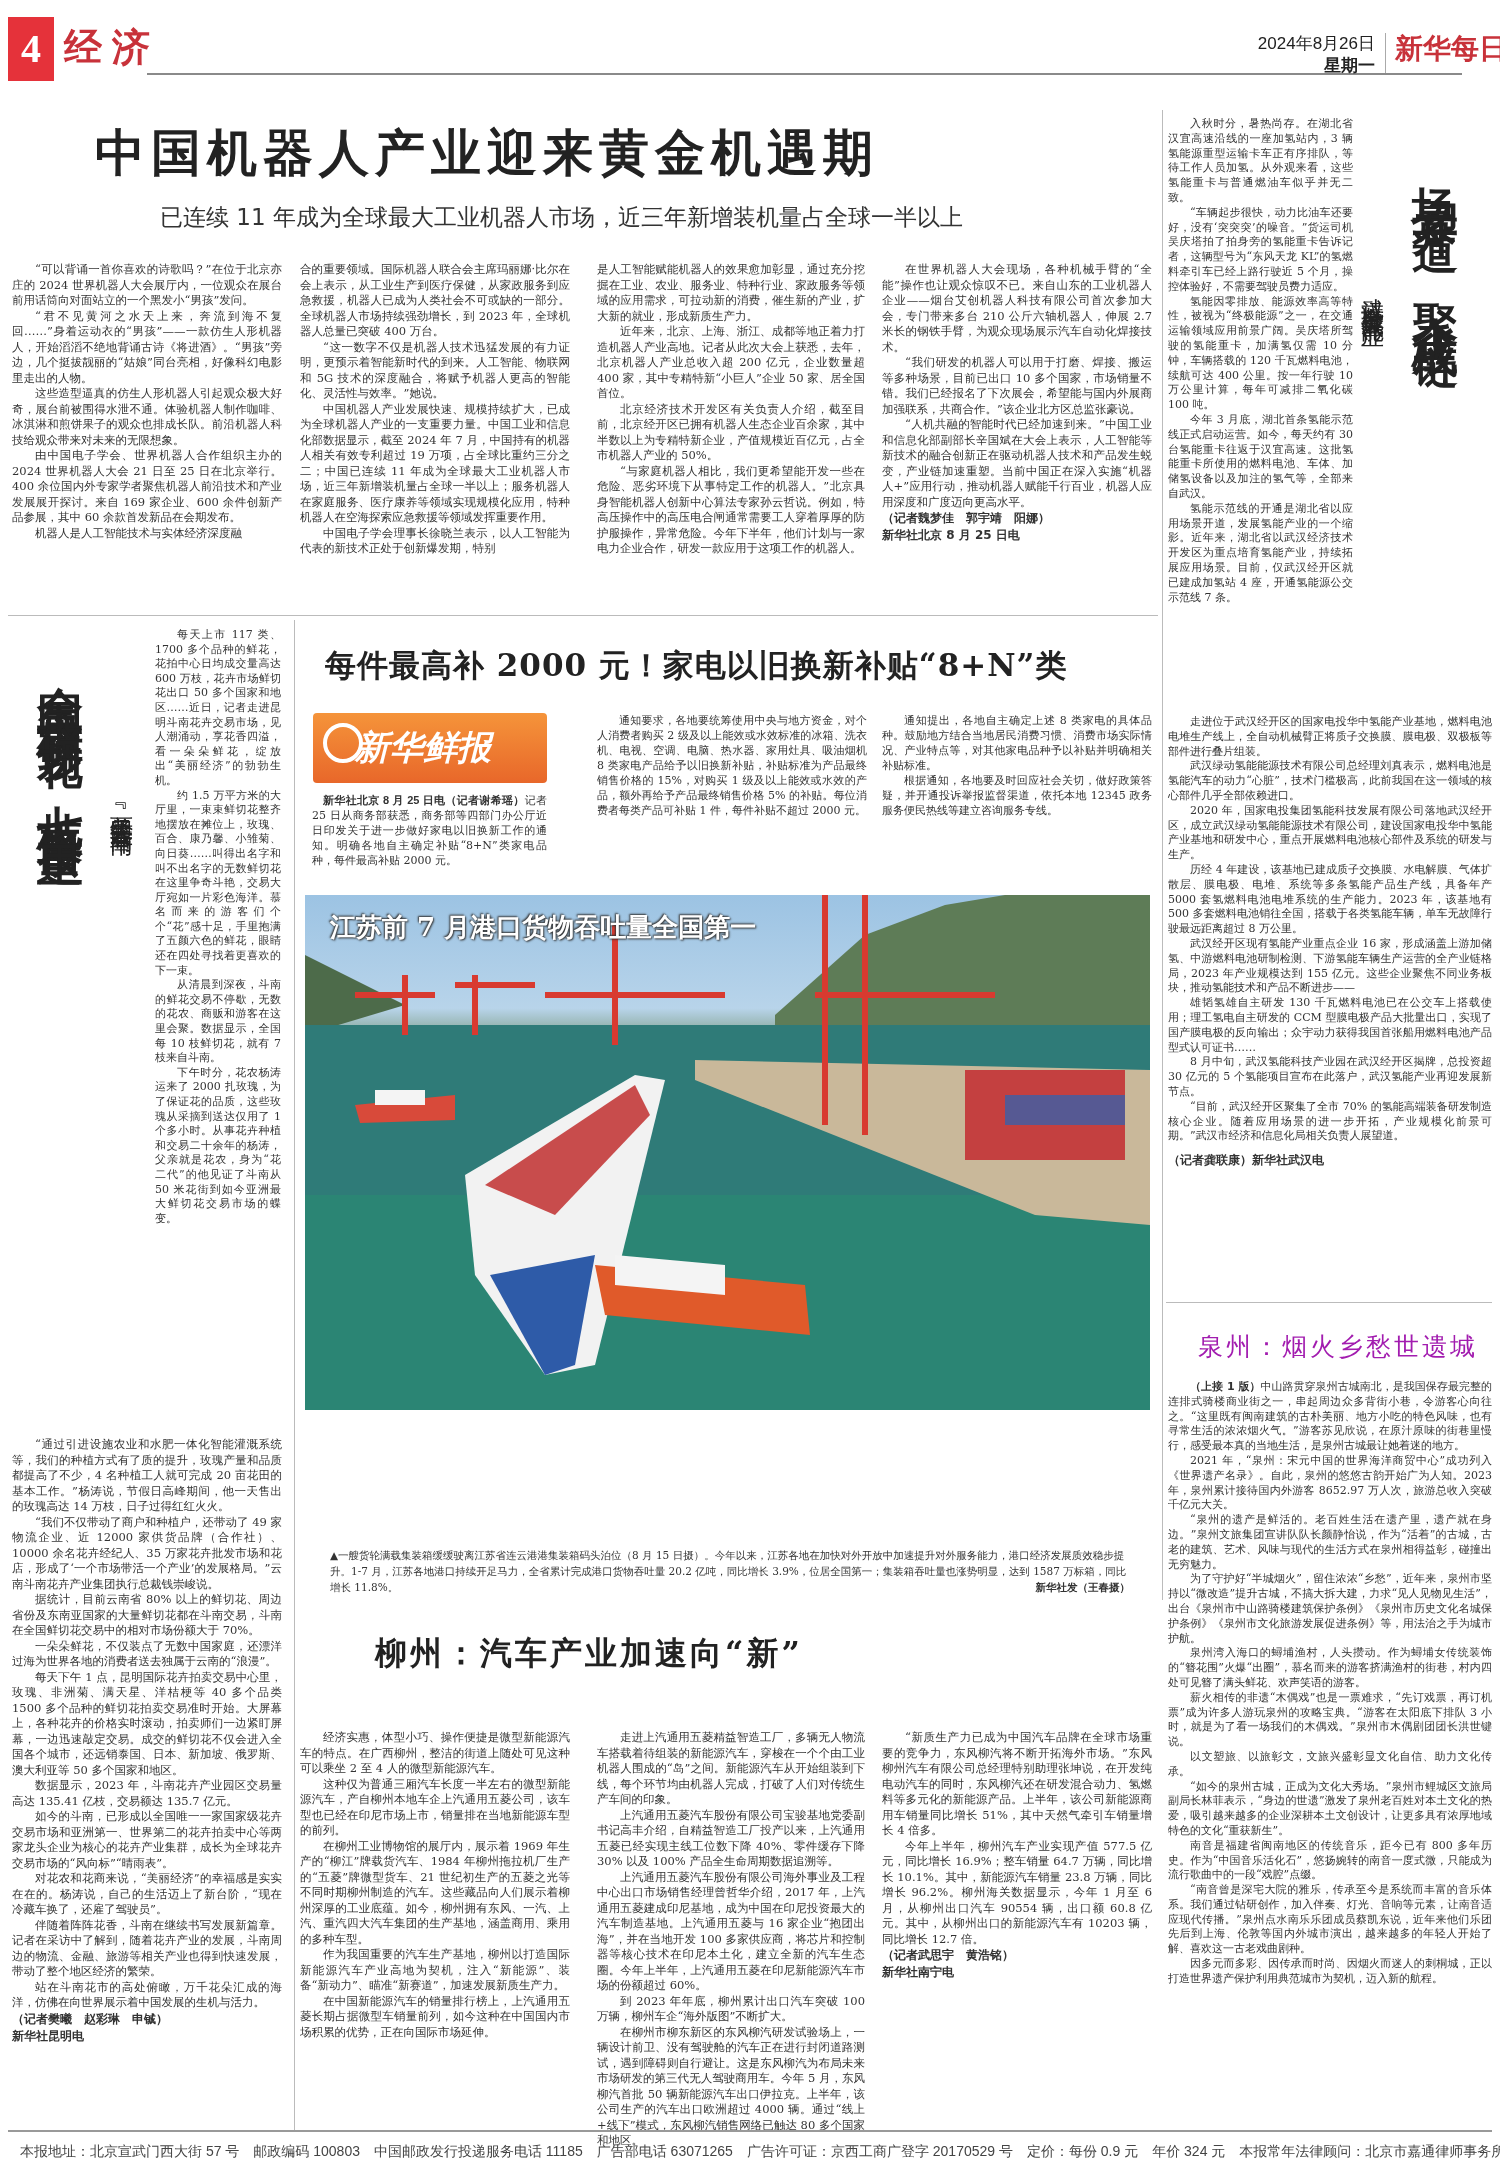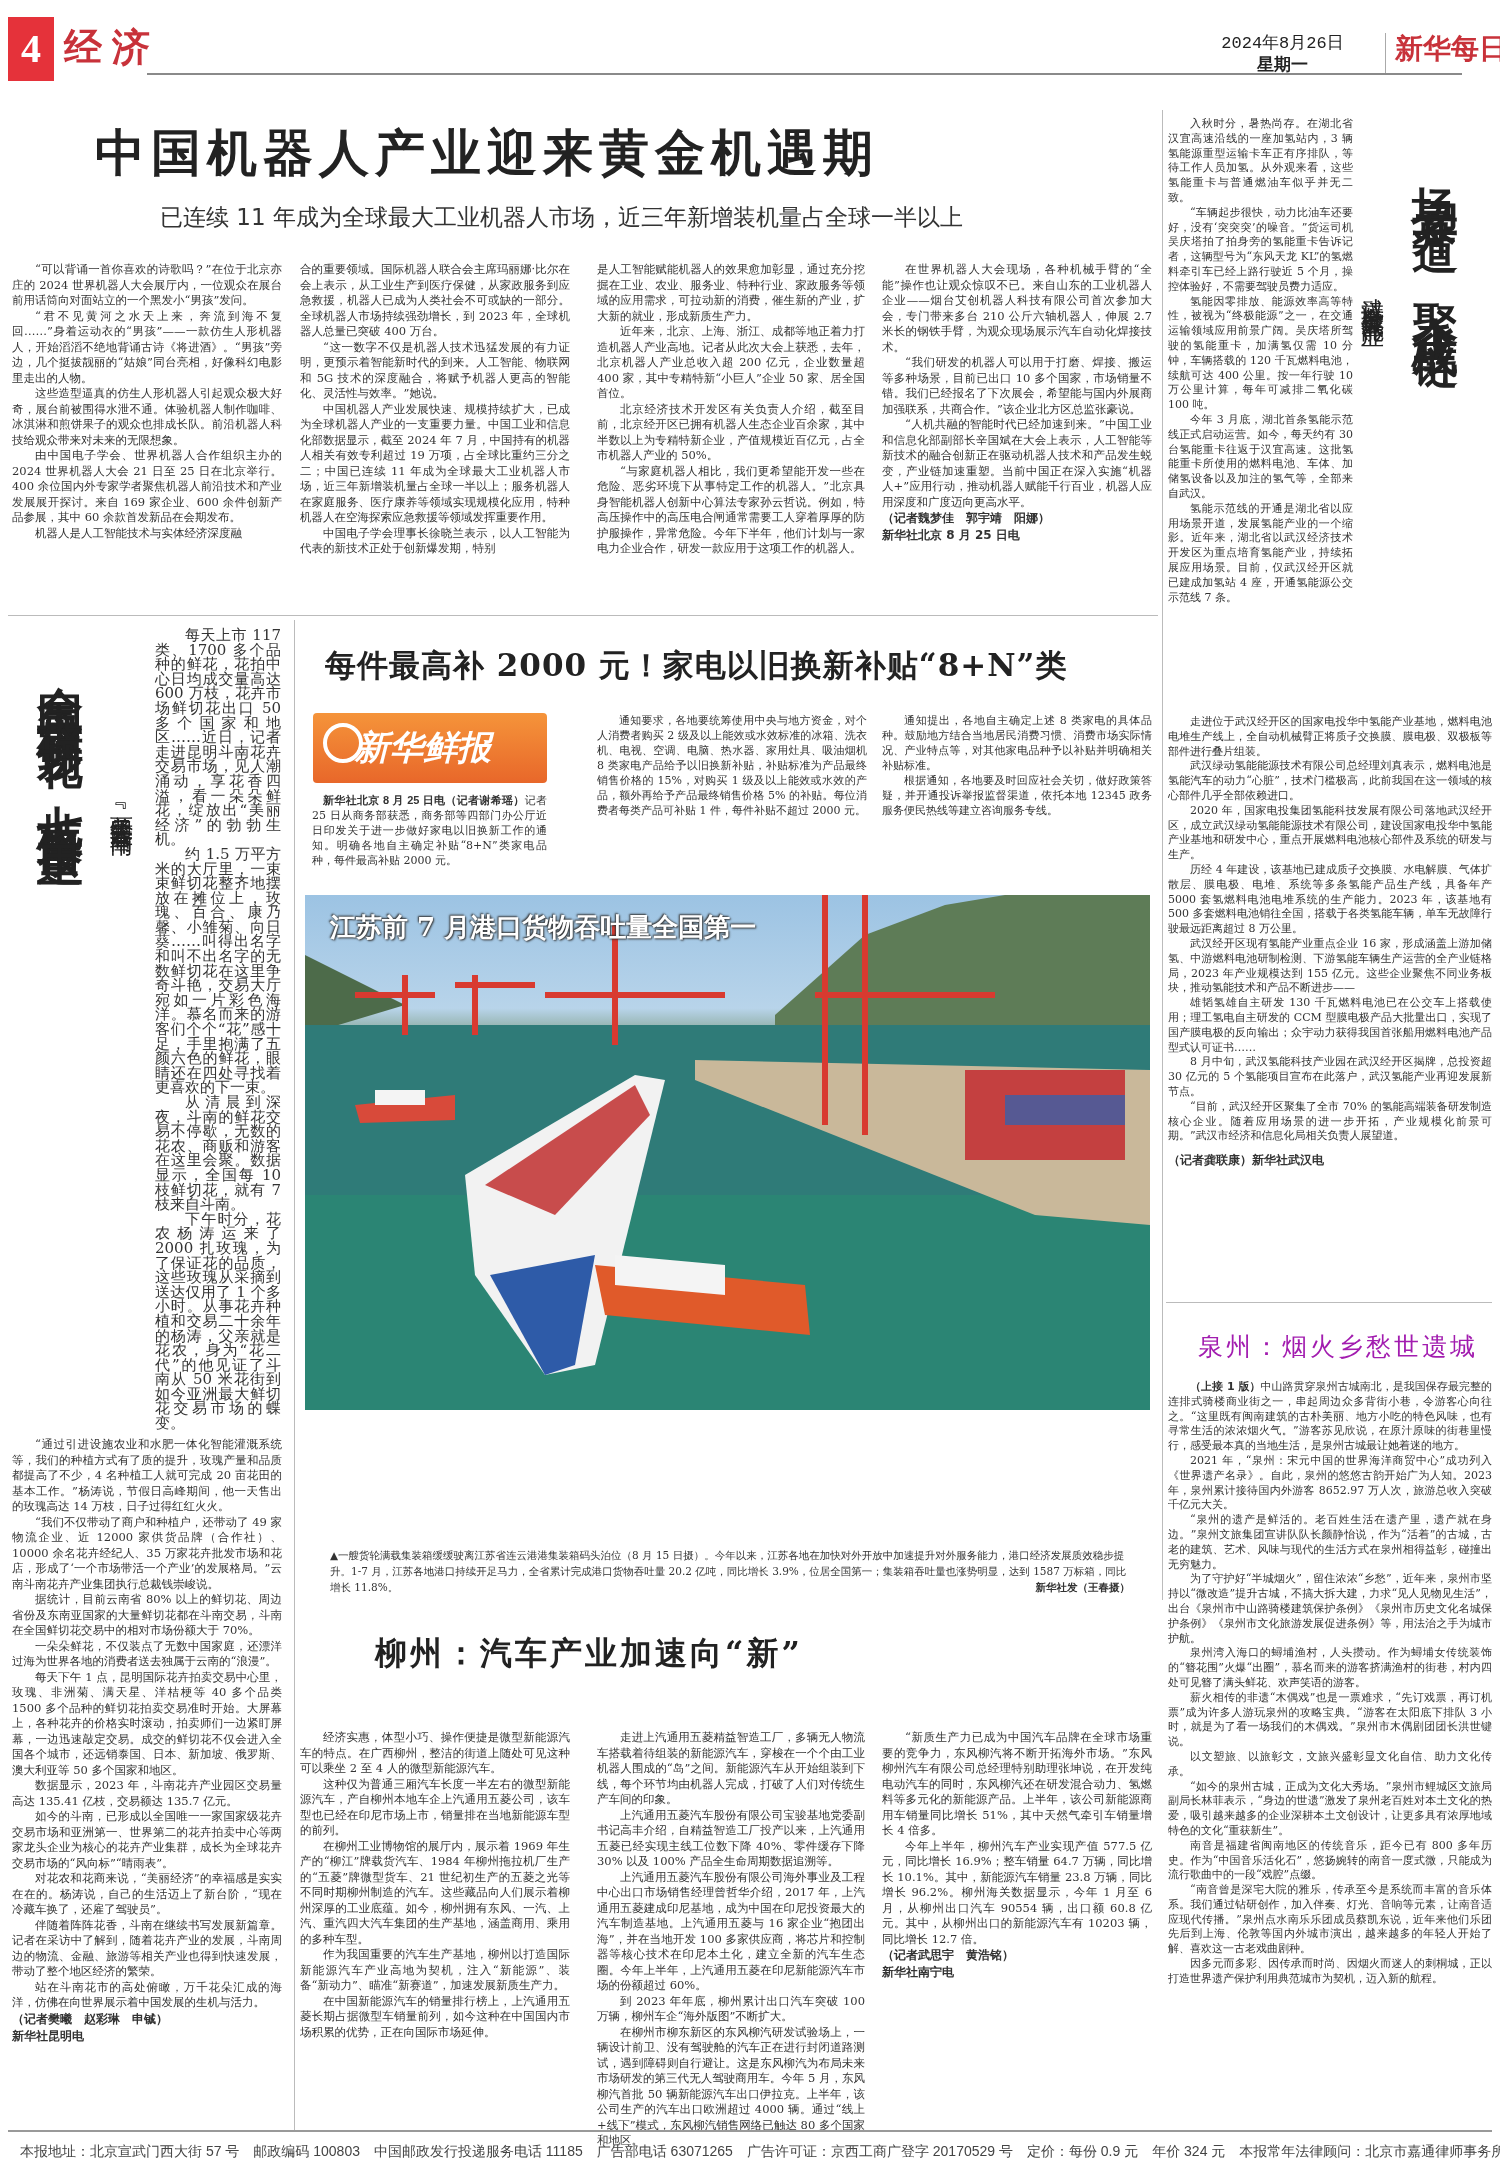--- a/index.html
+++ b/index.html
@@ -1,20 +1,20 @@
 <!DOCTYPE html>
 <html><head>
 <meta charset="utf-8">
 <style>
 *{box-sizing:border-box;margin:0;padding:0}
 body{width:1500px;height:2173px;background:#fff;font-family:"DejaVu Serif","Liberation Serif",serif;color:#2a2a2a;position:relative;overflow:hidden}
 .abs{position:absolute}
 .page-num{left:8px;top:17px;width:46px;height:64px;background:#e5323a;color:#fff;font-family:"Liberation Serif",serif;font-weight:bold;font-size:40px;text-align:center;line-height:64px}
 .section{left:64px;top:22px;font-size:38px;color:#c8323a;font-weight:bold;letter-spacing:10px}
-.date{left:1190px;top:33px;font-family:Liberation Mono, monospace;font-size:17px;text-align:center;width:185px;color:#222;line-height:22px}
+.date{left:1190px;top:33px;font-family:Liberation Sans, sans-serif;font-size:17px;text-align:right;width:185px;color:#222;line-height:22px}
 .vsep{left:1385px;top:33px;width:1px;height:40px;background:#aaa}
 .brand{left:1395px;top:30px;font-size:28px;color:#c8323a;font-weight:bold;white-space:nowrap}
 .hline2{left:147px;top:73px;width:1315px;height:2px;background:#8a8a8a}
 .h1{left:95px;top:120px;font-size:50px;font-weight:bold;letter-spacing:6px;color:#222}
 .h1sub{left:160px;top:202px;font-family:"DejaVu Sans",sans-serif;font-size:23px;color:#333}
 .col{font-size:11.5px;line-height:15.5px;text-align:justify;color:#333}
 .col p{text-indent:2em}
 .byline{text-align:left;font-family:"DejaVu Sans",sans-serif;font-weight:bold;font-size:12px;line-height:17px}
 .vtitle{writing-mode:vertical-rl;font-weight:bold;color:#222}
 .h2{font-size:31px;font-weight:bold;color:#222;letter-spacing:1px;white-space:nowrap}
@@ -90,21 +90,21 @@
   <p>武汉经开区现有氢能产业重点企业 16 家，形成涵盖上游加储氢、中游燃料电池研制检测、下游氢能车辆生产运营的全产业链格局，2023 年产业规模达到 155 亿元。这些企业聚焦不同业务板块，推动氢能技术和产品不断进步——</p>
   <p>雄韬氢雄自主研发 130 千瓦燃料电池已在公交车上搭载使用；理工氢电自主研发的 CCM 型膜电极产品大批量出口，实现了国产膜电极的反向输出；众宇动力获得我国首张船用燃料电池产品型式认可证书……</p>
   <p>8 月中旬，武汉氢能科技产业园在武汉经开区揭牌，总投资超 30 亿元的 5 个氢能项目宣布在此落户，武汉氢能产业再迎发展新节点。</p>
   <p>“目前，武汉经开区聚集了全市 70% 的氢能高端装备研发制造核心企业。随着应用场景的进一步开拓，产业规模化前景可期。”武汉市经济和信息化局相关负责人展望道。</p>
   <div class="byline" style="margin-top:8px">（记者龚联康）新华社武汉电</div>
 </div>
 <div class="abs hrule" style="left:1166px;top:1302px;width:326px"></div>
 
 <div class="abs vtitle" style="left:30px;top:650px;font-size:46px;letter-spacing:8px">全国每十枝鲜切花，七枝来自这里</div>
 <div class="abs vtitle" style="left:107px;top:795px;font-size:23px;font-weight:normal;letter-spacing:2px">『美丽经济』看云南斗南</div>
-<div class="abs col" style="left:155px;top:628px;width:126px;font-size:15px;line-height:14.6px">
+<div class="abs col" style="left:155px;top:628px;width:126px;font-size:11px;line-height:14.6px">
   <p>每天上市 117 类、1700 多个品种的鲜花，花拍中心日均成交量高达 600 万枝，花卉市场鲜切花出口 50 多个国家和地区……近日，记者走进昆明斗南花卉交易市场，见人潮涌动，享花香四溢，看一朵朵鲜花，绽放出“美丽经济”的勃勃生机。</p>
   <p>约 1.5 万平方米的大厅里，一束束鲜切花整齐地摆放在摊位上，玫瑰、百合、康乃馨、小雏菊、向日葵……叫得出名字和叫不出名字的无数鲜切花在这里争奇斗艳，交易大厅宛如一片彩色海洋。慕名而来的游客们个个“花”感十足，手里抱满了五颜六色的鲜花，眼睛还在四处寻找着更喜欢的下一束。</p>
   <p>从清晨到深夜，斗南的鲜花交易不停歇，无数的花农、商贩和游客在这里会聚。数据显示，全国每 10 枝鲜切花，就有 7 枝来自斗南。</p>
   <p>下午时分，花农杨涛运来了 2000 扎玫瑰，为了保证花的品质，这些玫瑰从采摘到送达仅用了 1 个多小时。从事花卉种植和交易二十余年的杨涛，父亲就是花农，身为“花二代”的他见证了斗南从 50 米花街到如今亚洲最大鲜切花交易市场的蝶变。</p>
 </div>
 <div class="abs col" style="left:12px;top:1437px;width:270px">
   <p>“通过引进设施农业和水肥一体化智能灌溉系统等，我们的种植方式有了质的提升，玫瑰产量和品质都提高了不少，4 名种植工人就可完成 20 亩花田的基本工作。”杨涛说，节假日高峰期间，他一天售出的玫瑰高达 14 万枝，日子过得红红火火。</p>
   <p>“我们不仅带动了商户和种植户，还带动了 49 家物流企业、近 12000 家供货品牌（合作社）、10000 余名花卉经纪人、35 万家花卉批发市场和花店，形成了‘一个市场带活一个产业’的发展格局。”云南斗南花卉产业集团执行总裁钱崇峻说。</p>
   <p>据统计，目前云南省 80% 以上的鲜切花、周边省份及东南亚国家的大量鲜切花都在斗南交易，斗南在全国鲜切花交易中的相对市场份额大于 70%。</p>
   <p>一朵朵鲜花，不仅装点了无数中国家庭，还漂洋过海为世界各地的消费者送去独属于云南的“浪漫”。</p>

